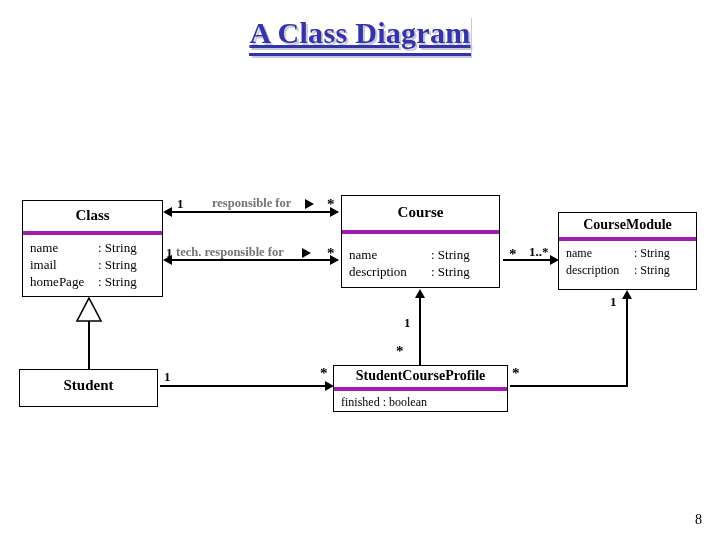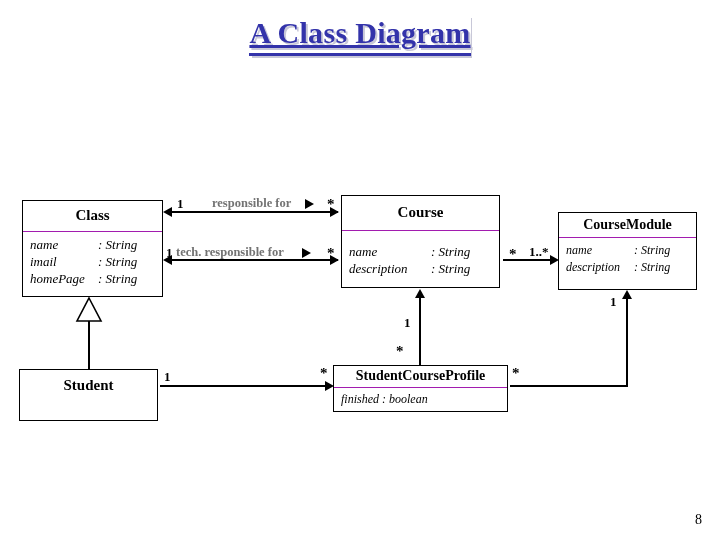--- a/index.html
+++ b/index.html
@@ -57,22 +57,21 @@
   .uml-name {
     text-align: center;
     font-weight: bold;
     font-size: 15px;
     font-family: "Liberation Serif", "DejaVu Serif", serif;
     color: #000000;
     white-space: nowrap;
     padding: 3px 6px 4px 6px;
   }
   .uml-sep {
-    border-top: 1px solid #a21caf;
-    font-style: italic;
+    border-top: 4px solid #a21caf;
   }
   .uml-attrs {
     padding: 4px 6px 5px 7px;
     font-size: 13px;
     font-family: "Liberation Serif", "DejaVu Serif", serif;
     color: #000000;
   }
   .attr-row {
     display: flex;
     white-space: nowrap;
@@ -92,21 +91,21 @@
   #course-class .uml-attrs { padding-top: 12px; }
   #course-class .attr-name { width: 82px; }
 
   
   #coursemodule-class { left: 558px; top: 212px; width: 139px; height: 78px; }
   #coursemodule-class .uml-name { padding-top: 4px; padding-bottom: 4px; font-size: 14px;}
   #coursemodule-class .uml-attrs { padding-top: 4px; font-size: 12px; }
   #coursemodule-class .attr-name { width: 68px; }
 
   
-  #student-class { left: 19px; top: 369px; width: 139px; height: 52px; }
+  #student-class { left: 19px; top: 369px; width: 139px; height: 38px; }
   #student-class .uml-name { padding-top: 7px; }
 
   
   #scp-class { left: 333px; top: 365px; width: 175px; height: 47px; }
   #scp-class .uml-name { padding-top: 2px; padding-bottom: 3px; font-size: 14px; }
   #scp-class .uml-attrs { padding-top: 3px; padding-bottom: 3px; font-size: 12px; }
 
   
   .line-h {
     position: absolute;

